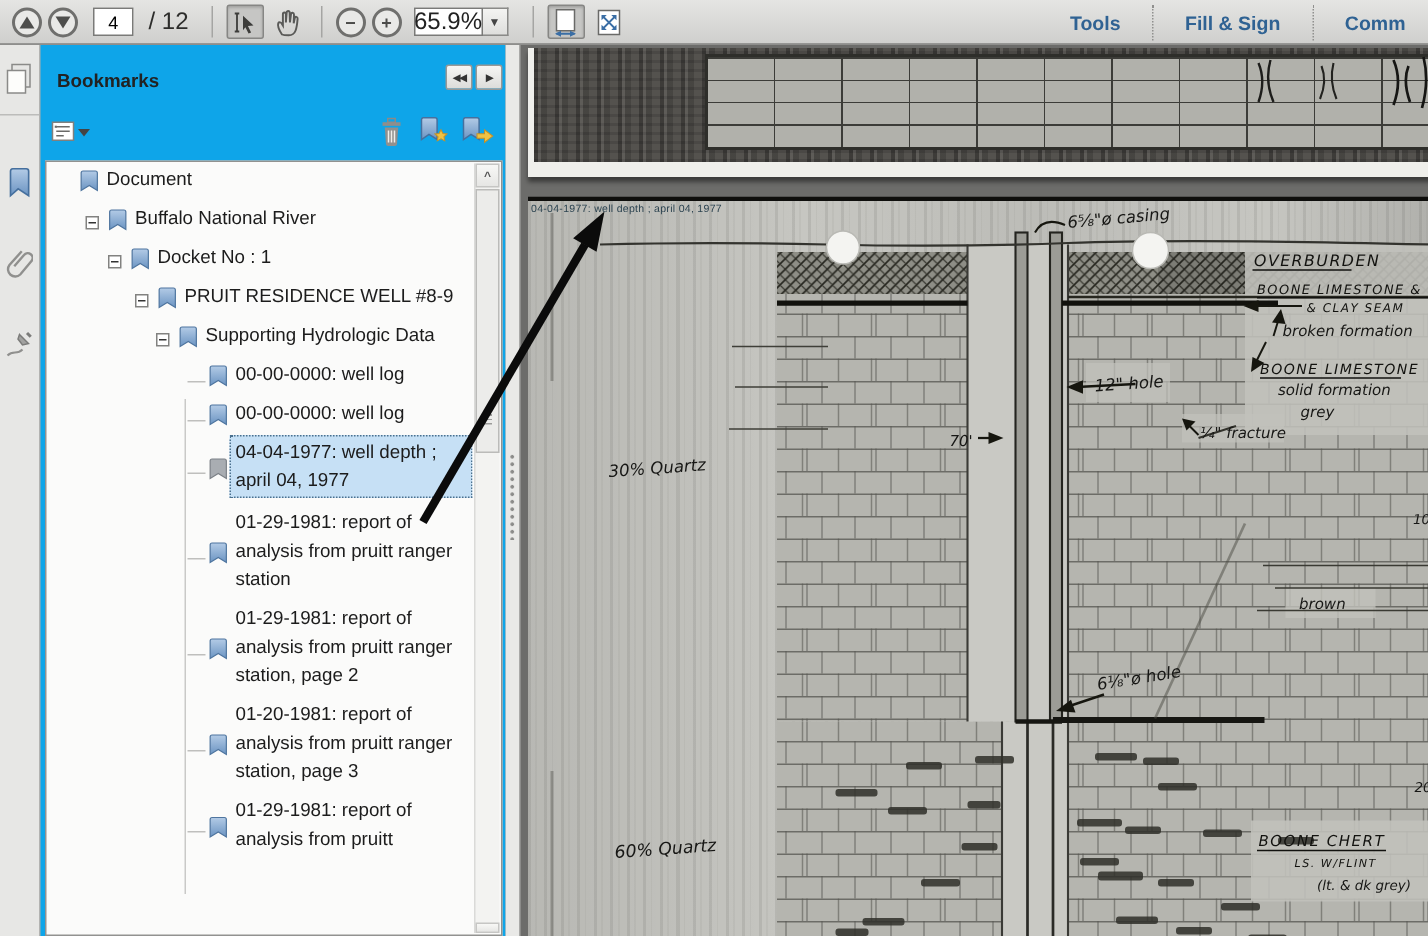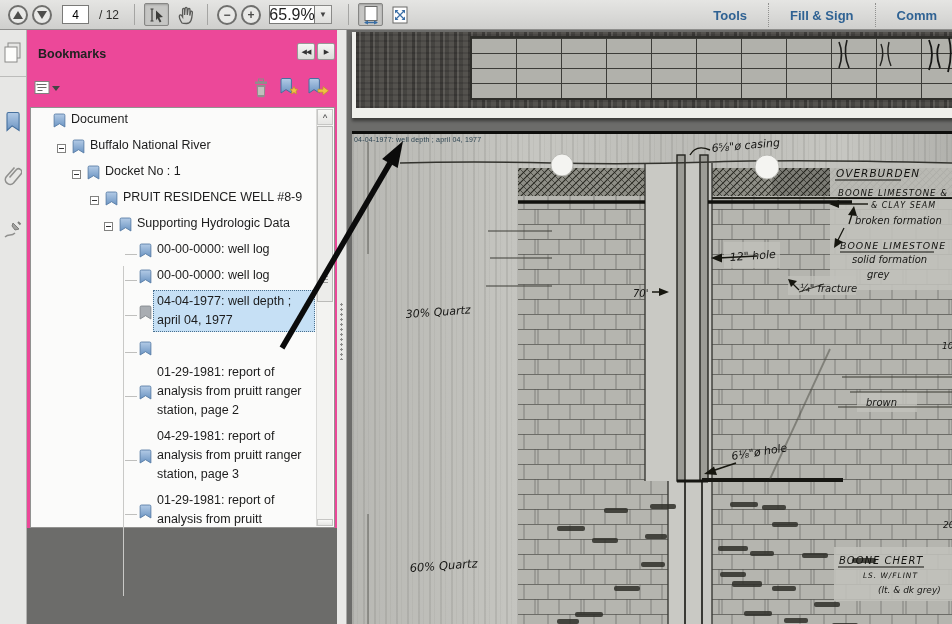--- a/index.html
+++ b/index.html
@@ -4,35 +4,35 @@
 <style>
   *{box-sizing:border-box;margin:0;padding:0}
   html,body{width:952px;height:624px;overflow:hidden;font-family:"Liberation Sans",sans-serif;background:#6c6c6a}
   
   .toolbar{position:absolute;left:0;top:0;width:952px;height:30px;background:linear-gradient(#e5e5e3,#cfcfcd);border-bottom:1px solid #8e8e8c;display:flex;align-items:center;z-index:5}
   .tb-left{display:flex;align-items:center;margin-left:8px;gap:4px}
   .cbtn{width:20px;height:20px;border:2px solid #6f6f6d;border-radius:50%;background:#e9e9e7;display:flex;align-items:center;justify-content:center;color:#4c4c4a;font-weight:bold;font-size:12px;line-height:1}
   .tri-up{width:0;height:0;border-left:5px solid transparent;border-right:5px solid transparent;border-bottom:8px solid #4e4e4c}
   .tri-dn{width:0;height:0;border-left:5px solid transparent;border-right:5px solid transparent;border-top:8px solid #4e4e4c}
   .pginput{width:27px;height:19px;border:1px solid #7a7a78;background:#fff;text-align:center;font-size:12px;font-family:"Liberation Sans",sans-serif;margin-left:6px}
-  .pgtotal{font-size:12px;color:#2d2d2b;margin:0 6px 0 6px}
+  .pgtotal{font-size:16px;color:#2d2d2b;margin:0 6px 0 6px}
   .vsep{width:1px;height:21px;background:#a5a5a3;margin:0 5px}
   .toolbtn{width:25px;height:23px;display:flex;align-items:center;justify-content:center;border:1px solid transparent;border-radius:2px}
   .pressed{background:#c6c6c4;border:1px solid #868684;box-shadow:inset 0 1px 2px rgba(0,0,0,.2)}
   .zoombox{width:46px;height:19px;border:1px solid #7a7a78;background:#fff;font-size:16px;display:flex;align-items:center;justify-content:center;color:#222}
   .zoomdrop{width:17px;height:19px;border:1px solid #8a8a88;border-left:none;background:linear-gradient(#f4f4f2,#dededc);display:flex;align-items:center;justify-content:center;font-size:8px;color:#444}
   .tb-right{position:absolute;right:-6px;top:0;height:30px;display:flex;align-items:center}
   .tb-link{font-size:13px;font-weight:bold;color:#2f6293;padding:0 21px;white-space:nowrap}
   .dotsep{width:0;height:24px;border-left:1px dotted #90908e}
   
   .navstrip{position:absolute;left:0;top:30px;width:27px;height:594px;background:#e7e7e5;border-right:1px solid #b3b3b1}
   .strip-top{height:47px;border-bottom:1px solid #bcbcba;display:flex;align-items:center;justify-content:center}
   .strip-ic{display:flex;justify-content:center;margin-top:32px}
   
-  .panel{position:absolute;left:27px;top:30px;width:310px;height:498px;background:#ec4899}
+  .panel{position:absolute;left:27px;top:30px;width:310px;height:594px;background:#0ea5e9}
   .panel-title{position:absolute;left:11px;top:17px;font-size:12.5px;font-weight:bold;color:#222}
   .hdr-btn{position:absolute;top:13px;width:18px;height:17px;background:linear-gradient(#f6f6f4,#dcdcda);border:1px solid #989896;border-radius:2px;display:flex;align-items:center;justify-content:center;font-size:7px;color:#333;letter-spacing:-1px}
   .pan-tools{position:absolute;left:0;top:44px;width:310px;height:33px}
   .tree-box{position:absolute;left:3px;top:77px;right:2px;bottom:0;background:#fbfbfa;border:1px solid #929290}
   .tree-content{position:absolute;top:2px;left:2px;right:19px;bottom:0;overflow:hidden;font-size:12.5px;line-height:19px;color:#1c1c1c}
   .row{display:flex;align-items:center;margin-bottom:7px;padding-right:4px}
   .row .lbl{flex:0 1 auto}
   .exp{flex:none;width:9px;height:9px;border:1px solid #828280;background:#fff;position:relative;margin:5px 6px 0 0}
   .exp::after{content:'';position:absolute;left:1px;top:3px;width:5px;height:1px;background:#333}
   .stub{flex:none;width:12px;height:1px;background:#bfbfbd;margin:9px 2px 0 0}
@@ -249,34 +249,35 @@
         <svg class="bmk" width="13" height="15">
             <path d="M2.4 1 h8.2 a1.3 1.3 0 0 1 1.3 1.3 V14 l-5.4-3.3 L1.1 14 V2.3 A1.3 1.3 0 0 1 2.4 1 z" fill="#a9adb2" stroke="#7c8187" stroke-width=".8"></path>
           </svg>
         <span class="lbl sel">04-04-1977: well depth ; april 04, 1977</span>
       </div>
       <div class="row" style="padding-left:92px">
         <span class="stub"></span>
         <svg class="bmk" width="13" height="15">
             <path d="M2.4 1 h8.2 a1.3 1.3 0 0 1 1.3 1.3 V14 l-5.4-3.3 L1.1 14 V2.3 A1.3 1.3 0 0 1 2.4 1 z" fill="url(#gb)" stroke="#4f759f" stroke-width=".8"></path>
           </svg>
+        <span class="lbl">01-29-1981: report of analysis from pruitt ranger station</span>
       </div>
       <div class="row" style="padding-left:92px">
         <span class="stub"></span>
         <svg class="bmk" width="13" height="15">
             <path d="M2.4 1 h8.2 a1.3 1.3 0 0 1 1.3 1.3 V14 l-5.4-3.3 L1.1 14 V2.3 A1.3 1.3 0 0 1 2.4 1 z" fill="url(#gb)" stroke="#4f759f" stroke-width=".8"></path>
           </svg>
         <span class="lbl">01-29-1981: report of analysis from pruitt ranger station, page 2</span>
       </div>
       <div class="row" style="padding-left:92px">
         <span class="stub"></span>
         <svg class="bmk" width="13" height="15">
             <path d="M2.4 1 h8.2 a1.3 1.3 0 0 1 1.3 1.3 V14 l-5.4-3.3 L1.1 14 V2.3 A1.3 1.3 0 0 1 2.4 1 z" fill="url(#gb)" stroke="#4f759f" stroke-width=".8"></path>
           </svg>
-        <span class="lbl">04-29-1981: report of analysis from pruitt ranger station, page 3</span>
+        <span class="lbl">01-20-1981: report of analysis from pruitt ranger station, page 3</span>
       </div>
       <div class="row" style="padding-left:92px">
         <span class="stub"></span>
         <svg class="bmk" width="13" height="15">
             <path d="M2.4 1 h8.2 a1.3 1.3 0 0 1 1.3 1.3 V14 l-5.4-3.3 L1.1 14 V2.3 A1.3 1.3 0 0 1 2.4 1 z" fill="url(#gb)" stroke="#4f759f" stroke-width=".8"></path>
           </svg>
         <span class="lbl">01-29-1981: report of analysis from pruitt</span>
       </div>
     </div>
     <div class="sb">

